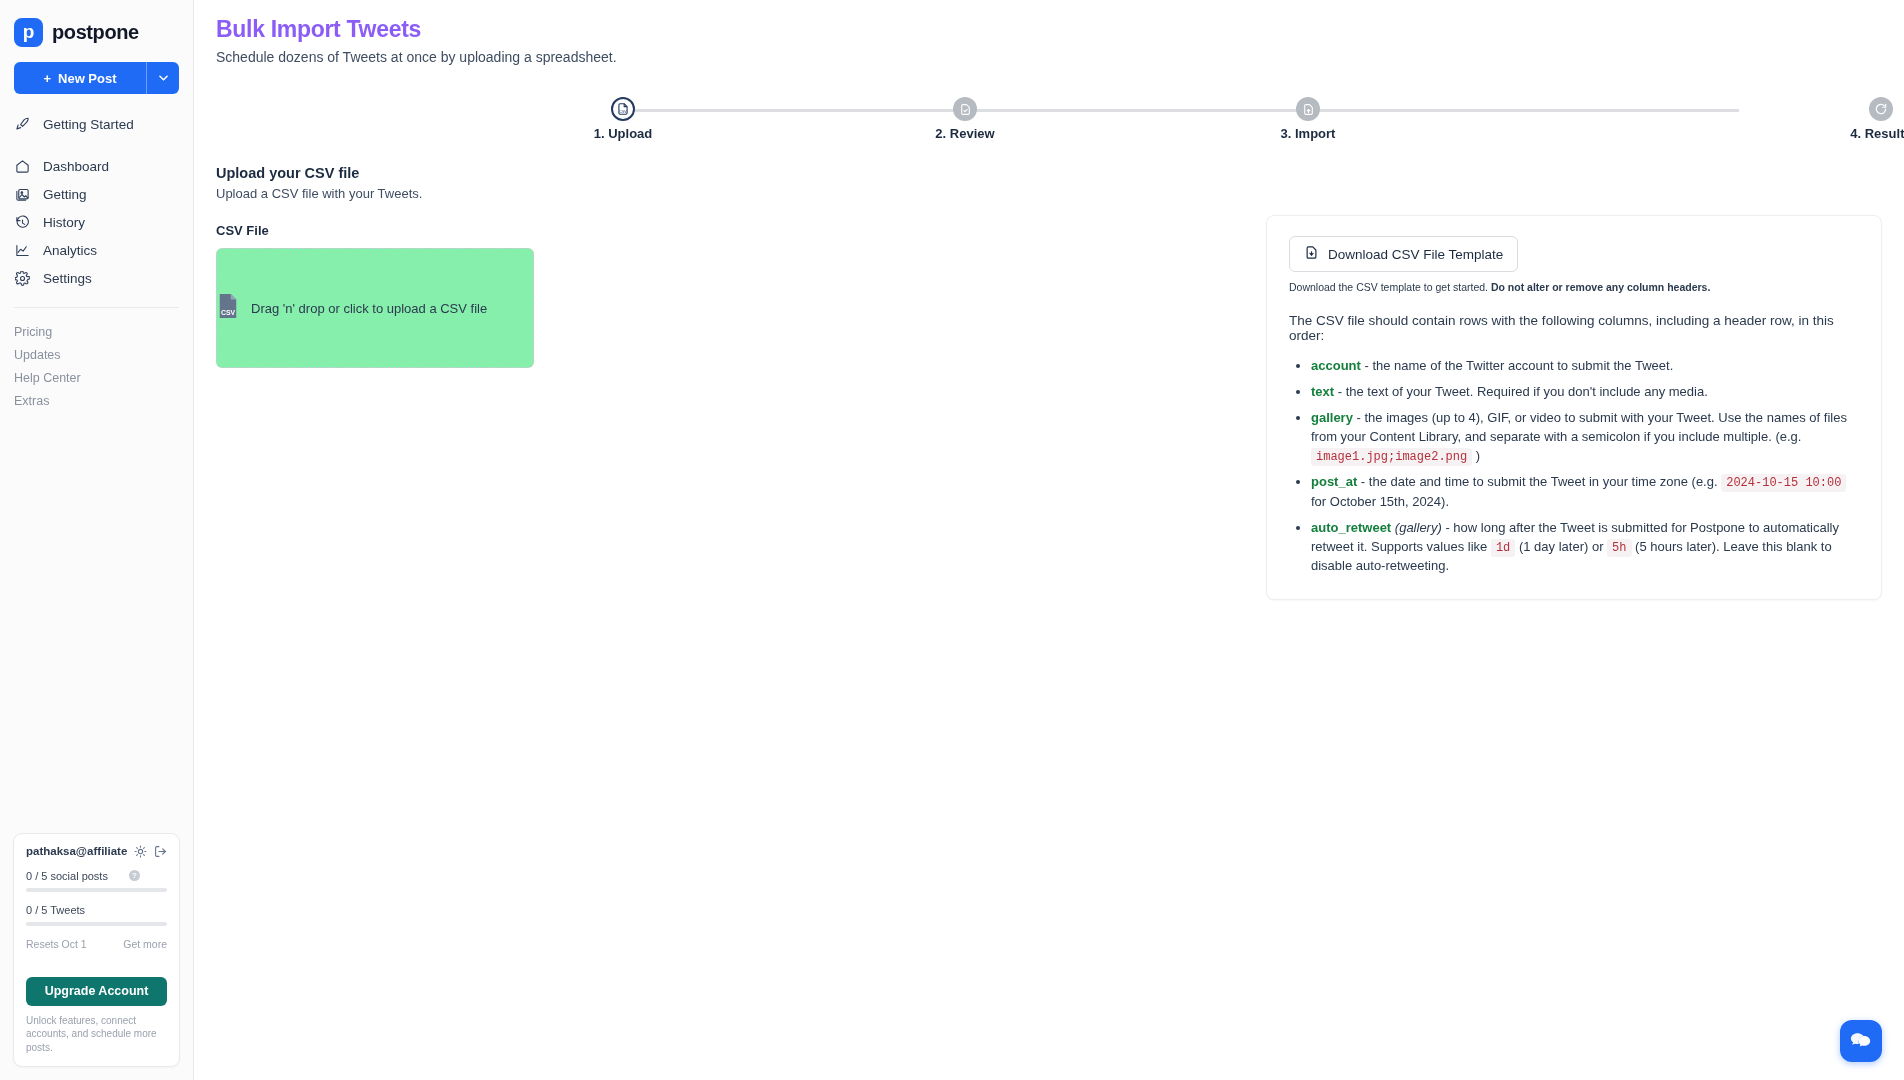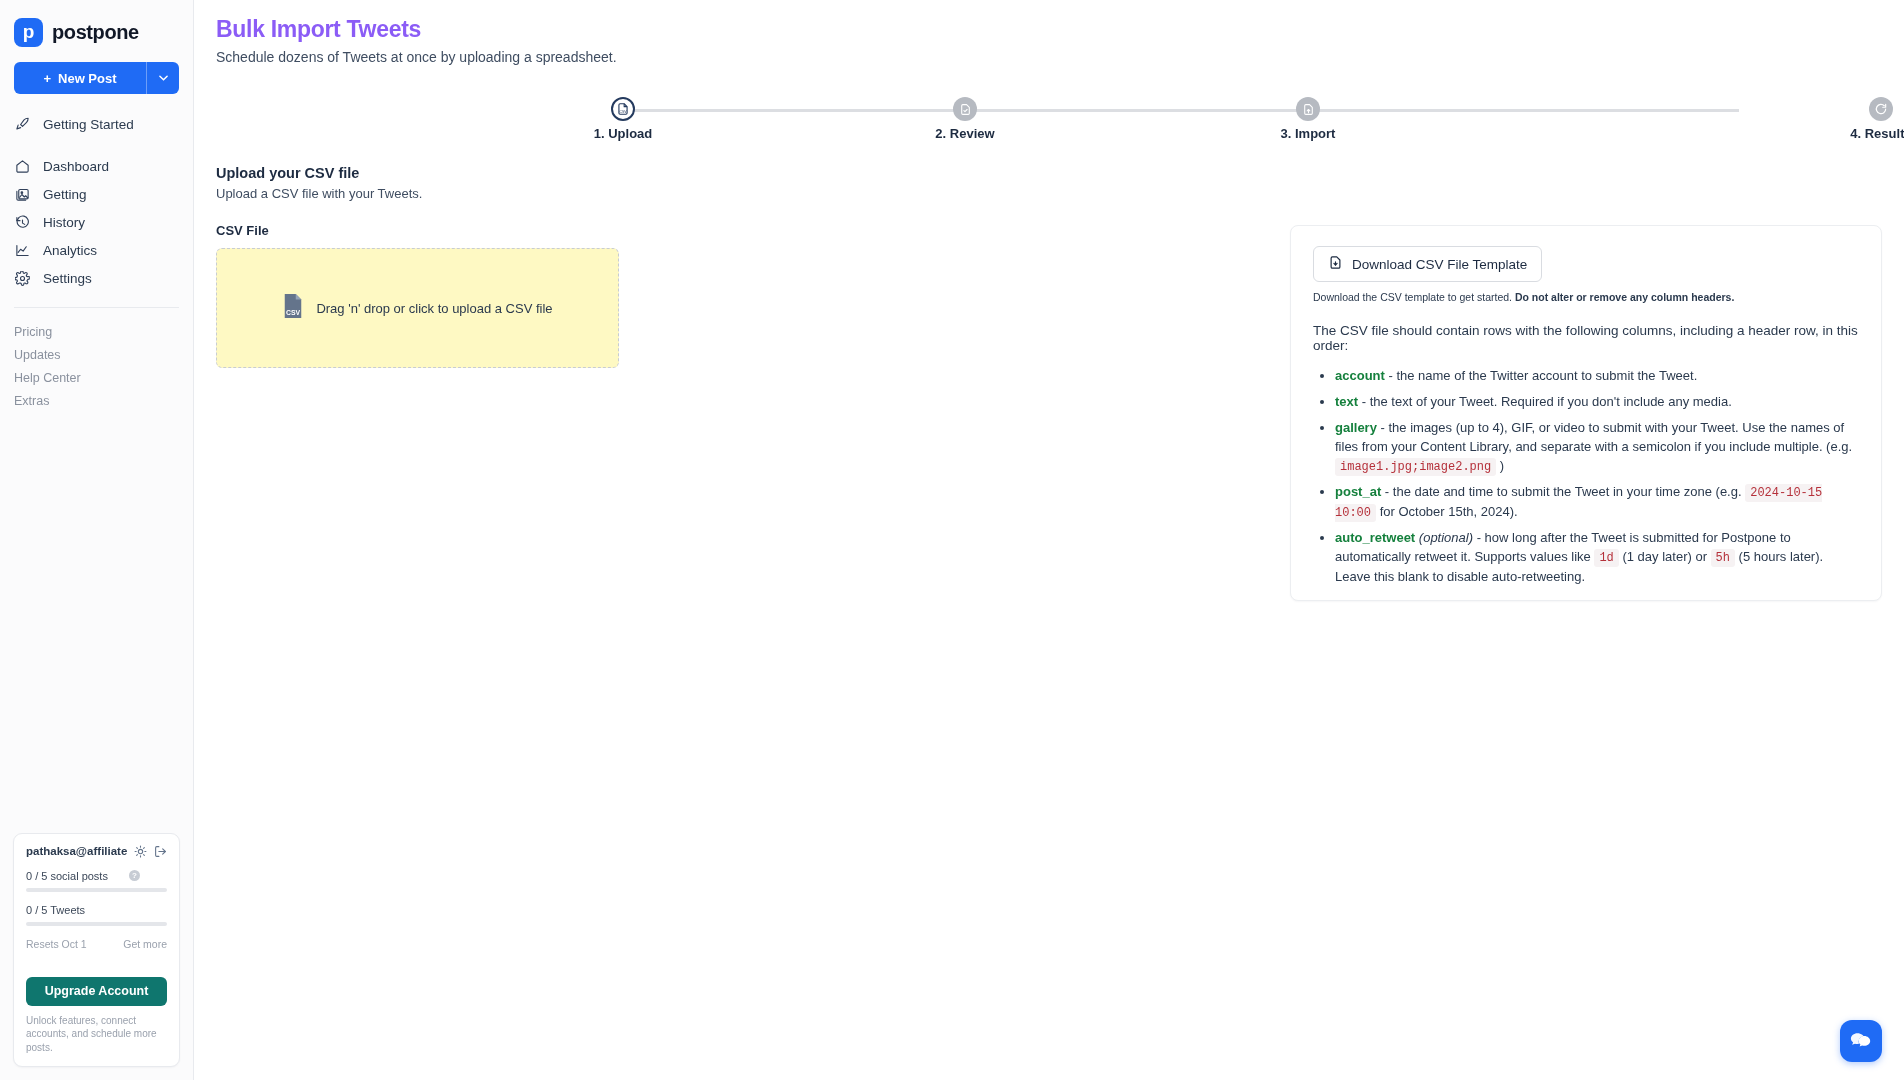--- a/index.html
+++ b/index.html
@@ -99,34 +99,33 @@
   }
   .step.active .dot { background: #ffffff; border: 2px solid #243a5e; color: #243a5e; }
   .step .lbl { margin-top: 5px; font-size: 13px; font-weight: 700; color: #1d2b41; }
 
   
   .upload-sec { margin: 22px 0 0 22px; }
   .sec-title { font-size: 14.5px; font-weight: 700; color: #1d2b41; }
   .sec-sub { font-size: 13px; color: #3f4d61; margin-top: 5px; }
   .field-label { margin-top: 22px; font-size: 13px; font-weight: 700; color: #1d2b41; }
   .dropzone {
-    margin-top: 10px; width: 403px; height: 120px;
+    margin-top: 10px; width: 318px; height: 120px;
     border: 1px dashed #c8ccd3; border-radius: 6px;
-    display: flex; align-items: center; justify-content: center; gap: 12px;
-    cursor: pointer; background: #fef9c3;
+    display: flex; align-items: center; gap: 12px;
+    cursor: pointer; background: #86efac;
   }
   .dz-text { font-size: 13px; color: #2b3a4e; }
 
   
   .info-card {
-    position: absolute; left: 1072px; top: 225px; right: 22px;
+    position: absolute; left: 1072px; top: 215px; right: 22px;
     background: #ffffff; border: 1px solid #eceef1; border-radius: 8px;
-    padding: 20px 22px 6px 22px;
+    padding: 20px 22px 16px 22px;
     box-shadow: 0 1px 2px rgba(16,24,40,.04);
-    margin-left: 24px;
   }
   .dl-btn {
     display: inline-flex; align-items: center; gap: 9px;
     border: 1px solid #d9dce1; border-radius: 6px;
     padding: 8px 14px; font-size: 13.5px; color: #1d2b41; cursor: pointer;
     background: #fff;
   }
   .dl-note { margin-top: 9px; font-size: 10.5px; color: #2b3a4e; }
   .dl-note b { font-weight: 700; }
   .intro { margin-top: 20px; font-size: 13.5px; color: #2b3a4e; }
@@ -382,21 +381,21 @@
         <li>
           <b>text</b><span> - the text of your Tweet. Required if you don't include any media.</span>
         </li>
         <li>
           <b>gallery</b><span> - the images (up to 4), GIF, or video to submit with your Tweet. Use the names of files from your Content Library, and separate with a semicolon if you include multiple. (e.g. </span><code>image1.jpg;image2.png</code><span> )</span>
         </li>
         <li>
           <b>post_at</b><span> - the date and time to submit the Tweet in your time zone (e.g. </span><code>2024-10-15 10:00</code><span> for October 15th, 2024).</span>
         </li>
         <li>
-          <b>auto_retweet</b> <i>(optional)</i><span> - how long after the Tweet is submitted for Postpone to automatically retweet it. Supports values like </span><code>1d</code><span> (1 day later) or </span><code>5h</code><span> (5 hours later). Leave this blank to disable auto-retweeting.</span>
+          <b>auto_retweet</b> <i>(gallery)</i><span> - how long after the Tweet is submitted for Postpone to automatically retweet it. Supports values like </span><code>1d</code><span> (1 day later) or </span><code>5h</code><span> (5 hours later). Leave this blank to disable auto-retweeting.</span>
         </li>
       </ul>
     </section>
 
     <div class="chat-fab">
       <svg width="22" height="22" viewBox="0 0 24 24">
         <path d="M8 3.5c4.2 0 7.6 2.6 7.6 5.9S12.2 15.3 8 15.3c-.9 0-1.8-.12-2.6-.35L2.3 16.2l1.1-2.5C1.9 12.6 1 11 1 9.4 1 6.1 4.4 3.5 8 3.5z" fill="#ffffff" opacity="0.95"></path>
         <circle cx="15" cy="12.5" r="5.6" fill="#1f6bf5"></circle>
         <path d="M15.5 6.6c3.6 0 6.5 2.4 6.5 5.3s-2.9 5.3-6.5 5.3c-.8 0-1.6-.1-2.3-.3l-2.7 1.2.9-2.2c-1.2-1-1.9-2.4-1.9-4 0-2.9 2.9-5.3 6-5.3z" fill="#ffffff"></path>
       </svg>

